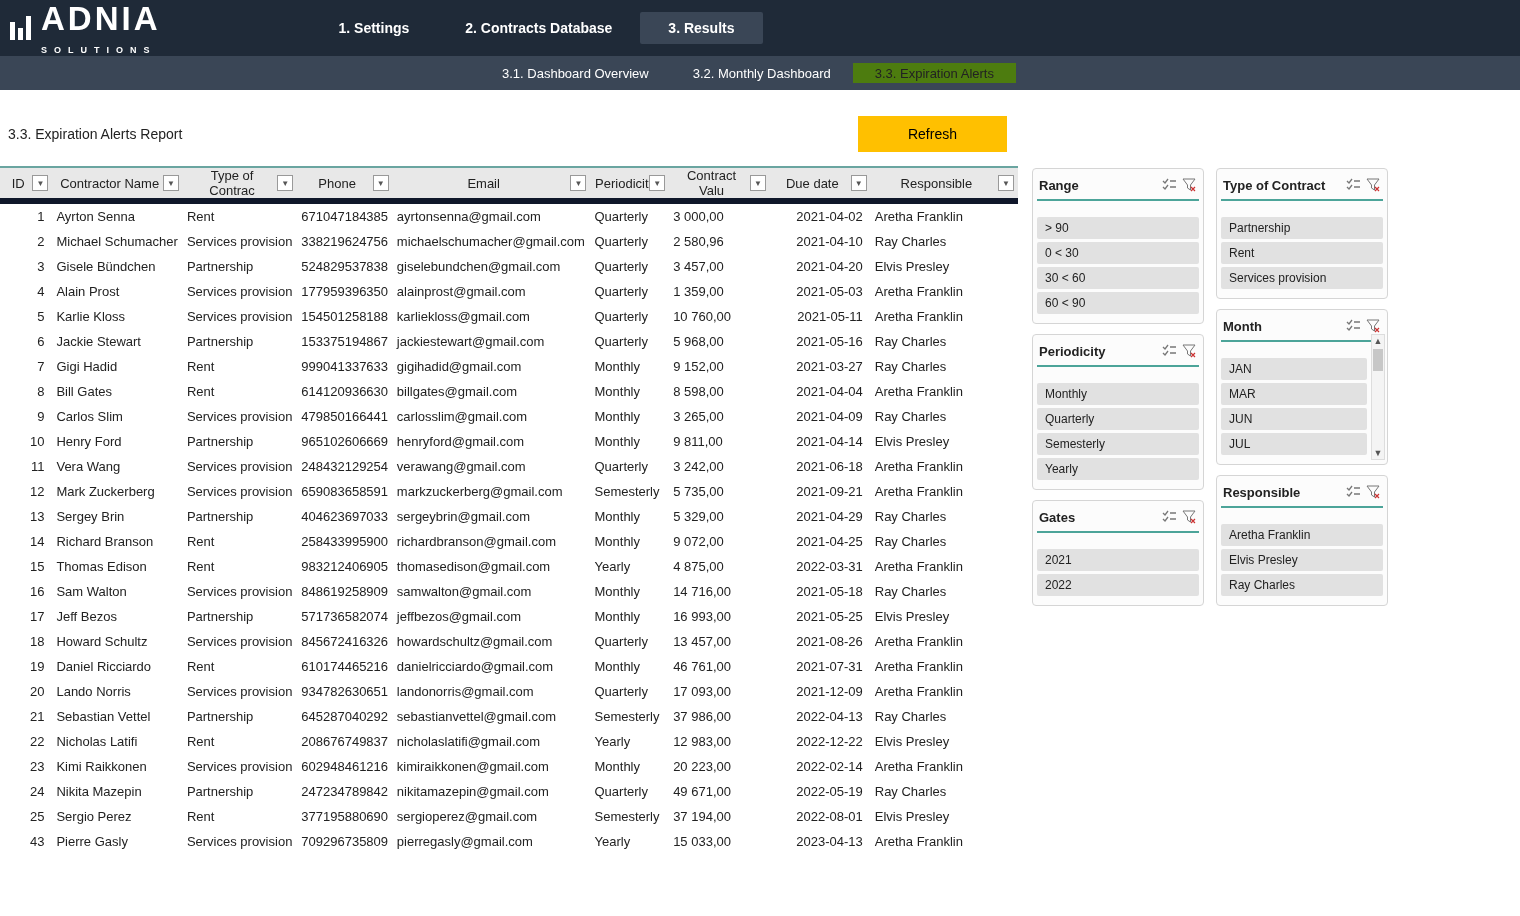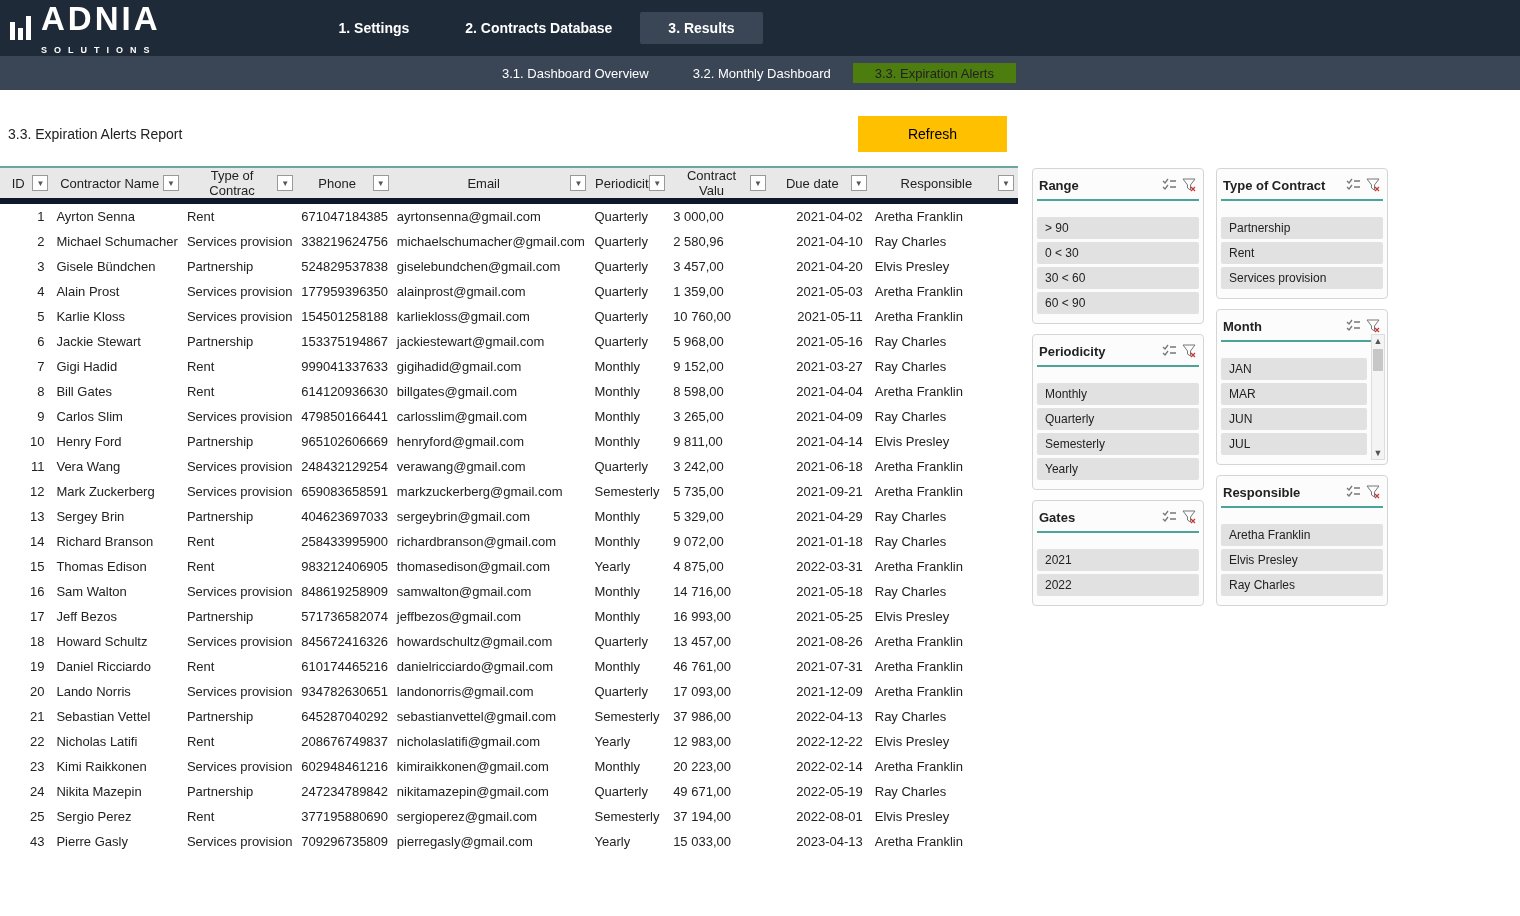--- a/index.html
+++ b/index.html
@@ -294,21 +294,21 @@
             <td>Ray Charles</td>
           </tr>
           <tr>
             <td class="id">14</td>
             <td>Richard Branson</td>
             <td>Rent</td>
             <td>258433995900</td>
             <td>richardbranson@gmail.com</td>
             <td>Monthly</td>
             <td class="val">9 072,00</td>
-            <td class="date">2021-01-18</td>
+            <td class="date">2021-04-25</td>
             <td>Ray Charles</td>
           </tr>
           <tr>
             <td class="id">15</td>
             <td>Thomas Edison</td>
             <td>Rent</td>
             <td>983212406905</td>
             <td>thomasedison@gmail.com</td>
             <td>Yearly</td>
             <td class="val">4 875,00</td>

